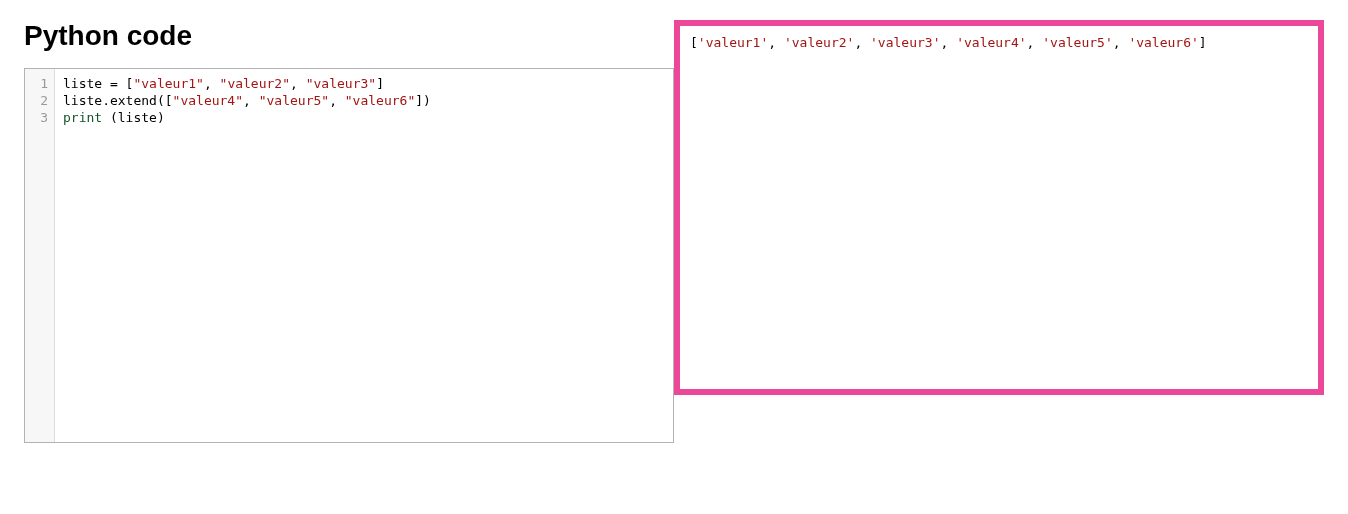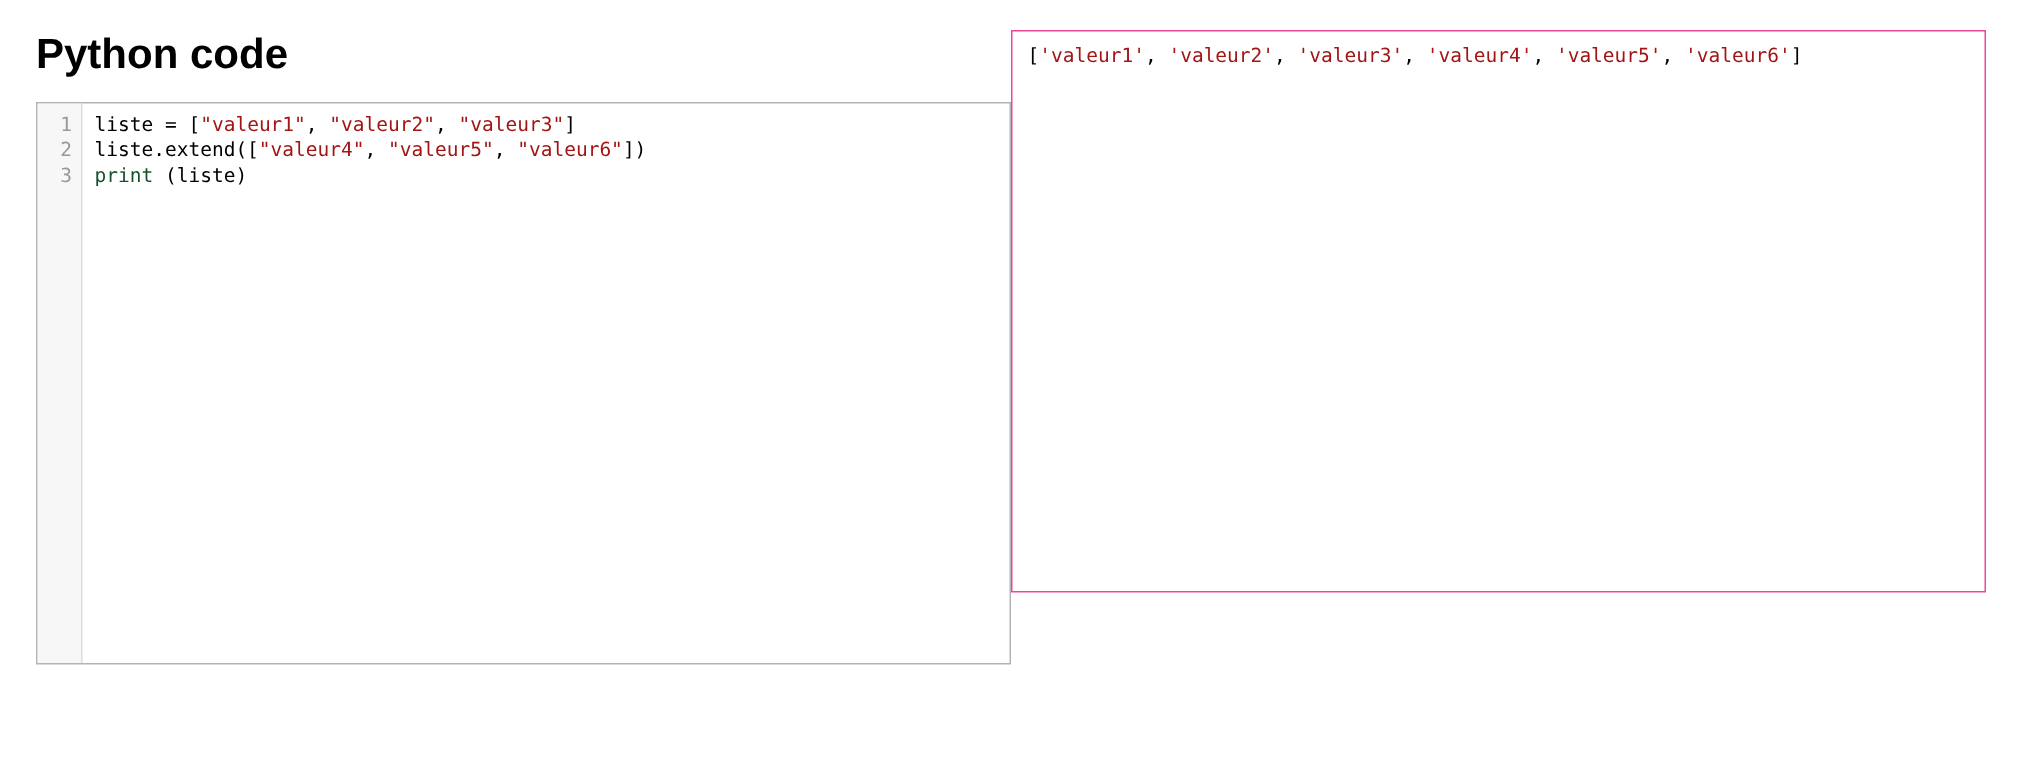--- a/index.html
+++ b/index.html
@@ -47,21 +47,21 @@
       flex: 1;
       white-space: pre;
       color: #000;
     }
     .code-line {
       height: 17px;
     }
     .tok-str { color: #a31515; }
     .tok-kw  { color: #14532d; }
     .result-box {
-      border: 1px solid #ec4899;
+      border: 6px solid #ec4899;
       height: 375px;
       padding: 8px 10px;
       font-family: "Menlo", "Monaco", "Consolas", monospace;
       font-size: 13px;
       line-height: 17px;
       white-space: pre-wrap;
       color: #000;
     }
     .out-str { color: #a31515; }
   </style>

